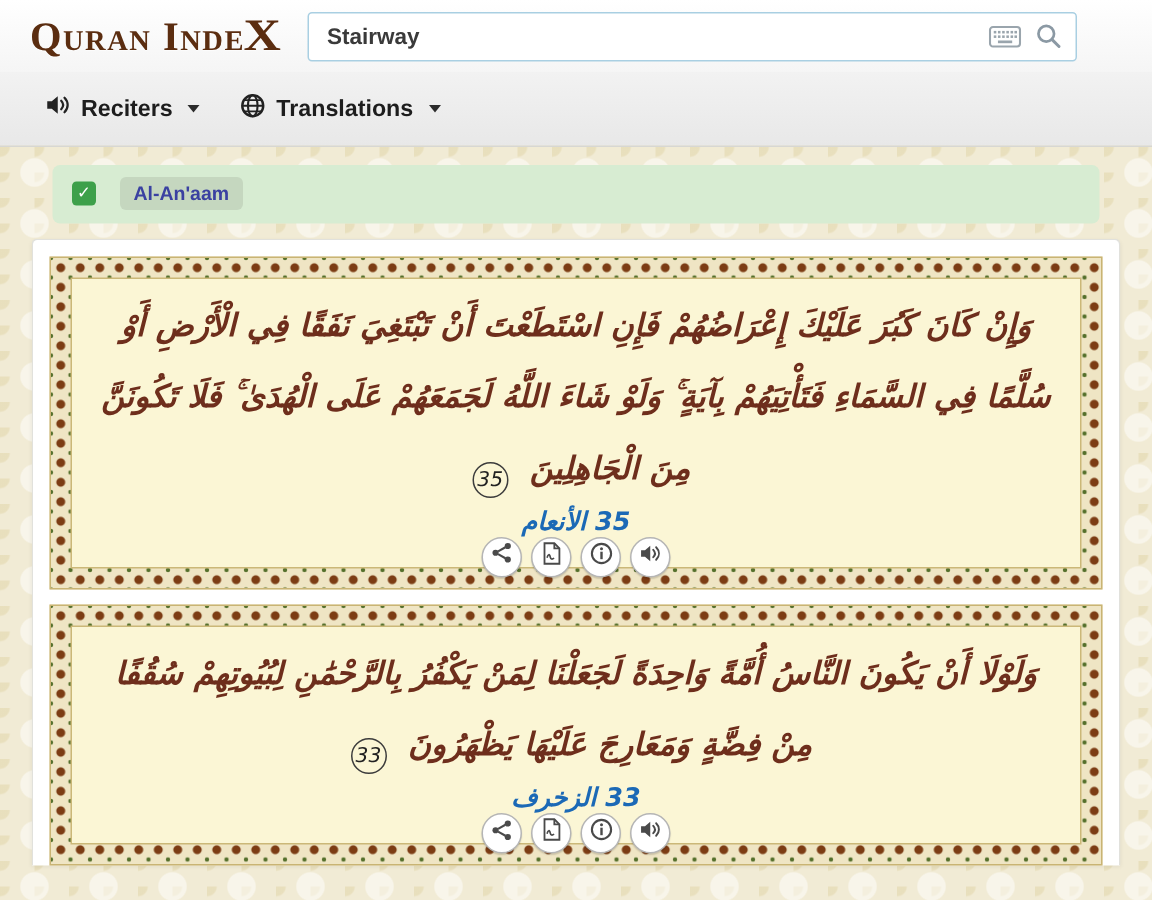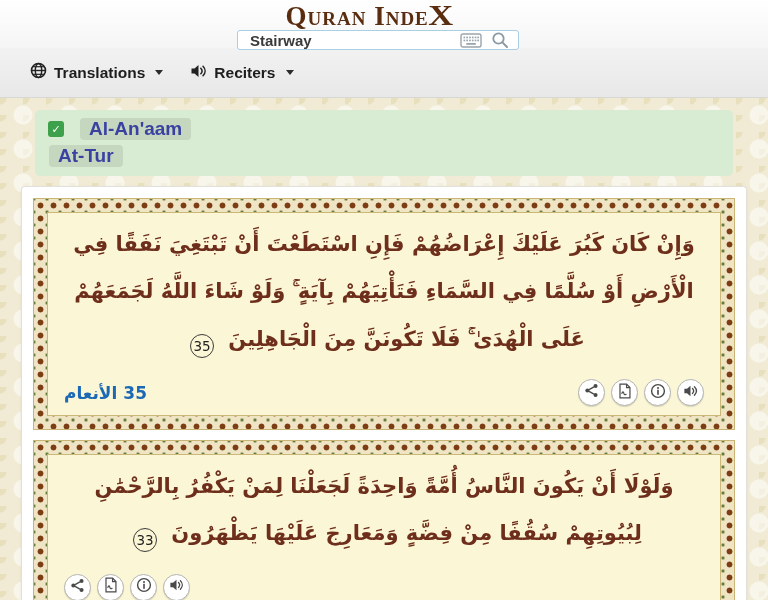--- a/index.html
+++ b/index.html
@@ -2,21 +2,21 @@
 <html><head>
 <meta charset="utf-8">
 <style>
   * { margin:0; padding:0; box-sizing:border-box; }
   html,body { width:768px; height:600px; overflow:hidden; }
   body { font-family:"Liberation Sans", sans-serif; background:#f1ebd5; }
 
   
   .topbar {
     height:48px; background:linear-gradient(#ffffff,#f5f5f5);
-    display:flex; align-items:center; padding:0 50px 0 20px;flex-direction:column;
+    display:flex; align-items:center; padding:0 50px 0 20px;
   }
   .logo { font-family:"Liberation Serif", serif; font-weight:bold; color:#5b2d10;
     font-variant:small-caps; font-size:27px; letter-spacing:1px; line-height:1;
     display:flex; align-items:baseline; cursor:pointer; text-shadow:0 1px 0 rgba(255,255,255,.6); white-space:nowrap; }
   .logo .logo-x { font-variant:normal; font-size:30px; font-weight:bold; margin-left:1px; transform:scaleX(1.15); display:inline-block; }
   .searchwrap {
     flex:1; margin-left:18px; height:33px; background:#fff;
     border:1px solid #a9cfe2; border-radius:3px;
     display:flex; align-items:center; padding:0 9px 0 12px;
   }
@@ -54,56 +54,57 @@
   .banner {
     width:698px; margin:0 auto; background:#d7ecd2; border-radius:5px;
     padding:8px 13px 9px; color:#2e7038; font-size:15px;
   }
   .banner-row { display:flex; align-items:center; gap:5px; line-height:22px; white-space:nowrap; }
   .banner-row2 { margin-top:5px; padding-left:1px; }
   .chk { width:16px; height:16px; background:#3da04a; border-radius:3px; color:#fff;
     display:flex; align-items:center; justify-content:center; font-size:11px; margin-right:4px; flex:0 0 auto; }
   .sr-link { text-decoration:underline; cursor:pointer; }
   .bold { font-weight:bold; }
-  .badge { background:#c5d7bf; color:#3a41a1; font-weight:bold; font-size:19px;
+  .badge { background:#c5d7bf; color:#3a41a1; font-weight:bold; font-size:13px;
     padding:3px 9px; border-radius:4px; cursor:pointer; display:inline-block; line-height:16px; }
   .badge + .badge { margin-left:6px; }
   .badge-lead { margin-left:7px; }
 
   
   .cards-wrap {
     width:726px; margin:10px auto 0; background:#fff;
     border:1px solid #e1e1dc; border-bottom:none; border-radius:4px 4px 0 0;
     padding:11px 11px 0; min-height:412px;
     box-shadow:0 1px 3px rgba(0,0,0,.06);
   }
   .ornament {
     padding:14px; margin-bottom:10px;
     border:1px solid #c9b474;
     background:
       radial-gradient(circle, #7c3c14 2.6px, rgba(0,0,0,0) 3.3px) 0 0/13px 13px,
       radial-gradient(circle, #e0852e 1.5px, rgba(0,0,0,0) 2.1px) 0 0/13px 13px,
       radial-gradient(circle, #55702c 1.2px, rgba(0,0,0,0) 1.7px) 6.5px 6.5px/13px 13px,
       #efe5c4;
+    font-style: italic;
   }
   .verse-inner {
     background:#fbf6d5; box-shadow:0 0 0 1px #cbb878;
     padding:8px 16px 4px;
   }
   .arabic {
     direction:rtl; text-align:center; font-family:"DejaVu Sans", sans-serif;
     font-size:21px; line-height:2.25; color:#6e2e1c; font-weight:bold;
   }
   .vnum {
     display:inline-flex; align-items:center; justify-content:center;
     width:24px; height:24px; border:1.5px solid #3c3c3c; border-radius:50%;
     font-size:13.5px; font-weight:normal; color:#222; margin:0 7px; vertical-align:-5px;
     direction:ltr; font-family:"DejaVu Sans", sans-serif;
   }
-  .verse-footer { display:flex; justify-content:space-between; align-items:center; height:36px; margin-top:12px; }
+  .verse-footer { display:flex; justify-content:space-between; align-items:center; height:36px; margin-top:2px;flex-direction:column; }
   .surah-label { color:#1b69b6; font-weight:bold; font-size:17px; display:flex; align-items:center; gap:6px;
     cursor:pointer; font-family:"DejaVu Sans", sans-serif; }
   .actions { display:flex; gap:6px; }
   .icon-btn {
     width:27px; height:27px; border-radius:50%; background:#fff; border:1px solid #b5b5b5;
     box-shadow:0 1px 1px rgba(0,0,0,.15); display:flex; align-items:center; justify-content:center;
     cursor:pointer;
   }
 </style>
 </head>
@@ -141,53 +142,50 @@
         <circle cx="7.5" cy="7.5" r="5.2" fill="none" stroke="#8b99a4" stroke-width="1.8"></circle>
         <line x1="11.4" y1="11.4" x2="16" y2="16" stroke="#8b99a4" stroke-width="2" stroke-linecap="round"></line>
       </svg>
     </span>
   </div>
 </div>
 
 <div class="navbar">
   <div class="nav-item">
     <span>
+      <svg width="17" height="16" viewBox="0 0 17 16">
+        <path d="M1.5 5.5v5h3l4 3.4V2.1l-4 3.4z" fill="#222"></path>
+        <path d="M10.8 5.2c1.6 1.7 1.6 3.9 0 5.6" fill="none" stroke="#222" stroke-width="1.5" stroke-linecap="round"></path>
+        <path d="M13 3.2c2.8 2.9 2.8 6.7 0 9.6" fill="none" stroke="#222" stroke-width="1.5" stroke-linecap="round"></path>
+      </svg>
+    </span>
+    <span>Reciters</span>
+    <span class="caret"></span>
+  </div>
+  <div class="nav-item">
+    <span>
       <svg width="17" height="17" viewBox="0 0 17 17">
         <circle cx="8.5" cy="8.5" r="7" fill="none" stroke="#222" stroke-width="1.6"></circle>
         <ellipse cx="8.5" cy="8.5" rx="3.2" ry="7" fill="none" stroke="#222" stroke-width="1.4"></ellipse>
         <line x1="1.5" y1="8.5" x2="15.5" y2="8.5" stroke="#222" stroke-width="1.4"></line>
         <line x1="2.5" y1="4.7" x2="14.5" y2="4.7" stroke="#222" stroke-width="1.2"></line>
         <line x1="2.5" y1="12.3" x2="14.5" y2="12.3" stroke="#222" stroke-width="1.2"></line>
       </svg>
     </span>
     <span>Translations</span>
     <span class="caret"></span>
   </div>
-  <div class="nav-item">
-    <span>
-      <svg width="17" height="16" viewBox="0 0 17 16">
-        <path d="M1.5 5.5v5h3l4 3.4V2.1l-4 3.4z" fill="#222"></path>
-        <path d="M10.8 5.2c1.6 1.7 1.6 3.9 0 5.6" fill="none" stroke="#222" stroke-width="1.5" stroke-linecap="round"></path>
-        <path d="M13 3.2c2.8 2.9 2.8 6.7 0 9.6" fill="none" stroke="#222" stroke-width="1.5" stroke-linecap="round"></path>
-      </svg>
-    </span>
-    <span>Reciters</span>
-    <span class="caret"></span>
-  </div>
 </div>
 
 <div class="content">
 
   <div class="banner">
     <div class="banner-row">
       <span class="chk">✓</span>
       <span class="badge badge-lead">Al-An'aam</span>
-    </div>
-    <div class="banner-row banner-row2">
-      <span class="badge">At-Tur</span>
     </div>
   </div>
 
   <div class="cards-wrap">
 
     <div class="ornament">
       <div class="verse-inner">
         <div class="arabic">
           <span>وَإِنْ كَانَ كَبُرَ عَلَيْكَ إِعْرَاضُهُمْ فَإِنِ اسْتَطَعْتَ أَنْ تَبْتَغِيَ نَفَقًا فِي الْأَرْضِ أَوْ سُلَّمًا فِي السَّمَاءِ فَتَأْتِيَهُمْ بِآيَةٍ ۚ وَلَوْ شَاءَ اللَّهُ لَجَمَعَهُمْ عَلَى الْهُدَىٰ ۚ فَلَا تَكُونَنَّ مِنَ الْجَاهِلِينَ</span>
           <span class="vnum">35</span>
@@ -241,20 +239,24 @@
       </div>
     </div>
 
     <div class="ornament">
       <div class="verse-inner">
         <div class="arabic">
           <span>وَلَوْلَا أَنْ يَكُونَ النَّاسُ أُمَّةً وَاحِدَةً لَجَعَلْنَا لِمَنْ يَكْفُرُ بِالرَّحْمَٰنِ لِبُيُوتِهِمْ سُقُفًا مِنْ فِضَّةٍ وَمَعَارِجَ عَلَيْهَا يَظْهَرُونَ</span>
           <span class="vnum">33</span>
         </div>
         <div class="verse-footer">
+          <div class="surah-label">
+            <span>الزخرف</span>
+            <span>33</span>
+          </div>
           <div class="actions">
             <div class="icon-btn">
               <span>
                 <svg width="15" height="15" viewBox="0 0 16 16">
                   <circle cx="12.3" cy="3.2" r="2.2" fill="#4a4a4a"></circle>
                     <circle cx="3.6" cy="8" r="2.2" fill="#4a4a4a"></circle>
                     <circle cx="12.3" cy="12.8" r="2.2" fill="#4a4a4a"></circle>
                   <line x1="5.4" y1="7" x2="10.6" y2="4.1" stroke="#4a4a4a" stroke-width="1.5"></line>
                   <line x1="5.4" y1="9" x2="10.6" y2="11.9" stroke="#4a4a4a" stroke-width="1.5"></line>
                 </svg>

